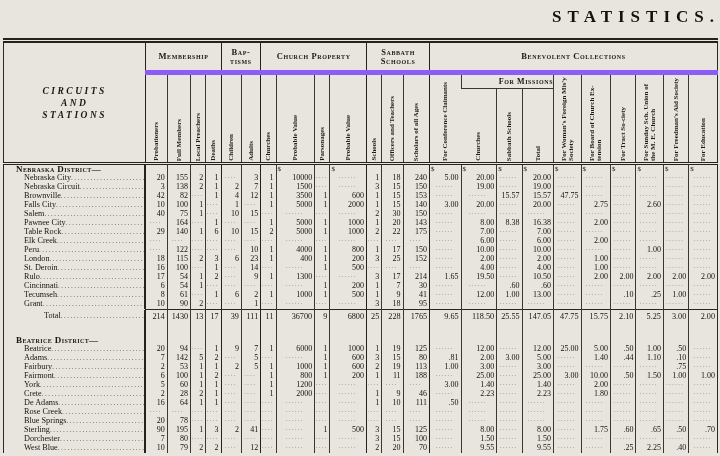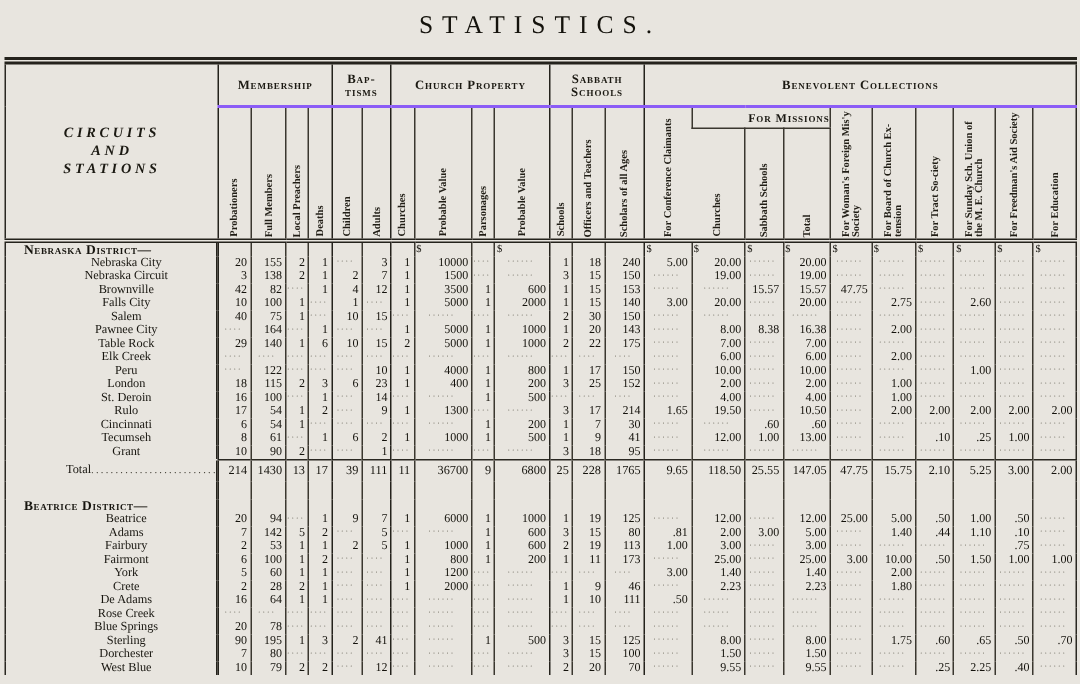--- a/index.html
+++ b/index.html
@@ -3,43 +3,43 @@
 <meta charset="utf-8">
 <style>
   html,body{margin:0;padding:0;}
   body{
     width:720px;height:456px;overflow:hidden;position:relative;
     background:#e8e5df;
     color:#17150f;
     font-family:"Liberation Serif", serif;
   }
   .page-title{
-    text-align:center;margin-top:7px;
-    font-size:17px;font-weight:normal;letter-spacing:6px;
+    text-align:right;margin-top:7px;
+    font-size:17px;font-weight:bold;letter-spacing:6px;
     color:#14120c;
   }
   .tablewrap{
     position:absolute;left:3px;right:2px;top:38px;bottom:0;
     border-top:5px double #24221c;
   }
   table{
     border-collapse:collapse;table-layout:fixed;width:100%;
     border-left:1.5px solid #2a2822;border-right:1.5px solid #2a2822;
   }
   th,td{padding:0;margin:0;overflow:hidden;}
   th{font-weight:bold;}
   
   th,td{border-left:1px solid #3a372f;}
   th:first-child,td:first-child{border-left:none;}
   .gs{border-left:1.6px solid #24221c;}
   .nc{border-right:1.8px solid #24221c;}
   
   thead th{vertical-align:middle;}
   .h1 th{height:27px;font-variant:small-caps;font-size:8.5px;letter-spacing:.6px;
-         border-bottom:2px solid #8b5cf6;text-align:center;line-height:9px;color:#1b1912;}
+         border-bottom:5px solid #8b5cf6;text-align:center;line-height:9px;color:#1b1912;}
   th.namehead{font-size:9.5px;letter-spacing:2.5px;line-height:12px;border-bottom:none;font-variant:normal;}
   th.subgrp{height:13px;font-variant:small-caps;font-size:8px;letter-spacing:.6px;
             border-bottom:1px solid #3a372f;text-align:right;}
   th.rot{vertical-align:bottom;border-bottom:3px double #24221c;}
   th.namehead{border-bottom:3px double #24221c;font-style:italic;}
   .h3 th.rot{border-bottom:3px double #24221c;}
   .vtx{
     writing-mode:vertical-rl;transform:rotate(180deg);
     margin:2px auto 1px auto;
     max-height:84px;
@@ -51,21 +51,21 @@
   tbody td{height:9px;font-size:8px;line-height:8.5px;white-space:nowrap;}
   td.c{text-align:right;padding-right:2px;color:#14120c;}
   td.e{position:relative;}
   td.e::after{content:"\00B7\00B7\00B7\00B7";color:#6b675c;font-size:6px;letter-spacing:1px;
               display:block;text-align:center;}
   td.e.m::after{content:"\00B7\00B7\00B7\00B7\00B7\00B7";}
   td.d{text-align:left;padding-left:1px;font-size:7px;color:#14120c;}
   td.nc{padding-left:2px;font-size:8.2px;margin-left:10px;}
   td.nc .nm{white-space:nowrap;}
   td.nc{display:flex;align-items:center;}
-  tr.row-station td.nc{padding-left:10px;flex-direction:column;}
+  tr.row-station td.nc{padding-left:10px;}
   tr.row-total td.nc{padding-left:30px;}
   td.nc .ld{flex:1;overflow:hidden;white-space:nowrap;color:#4f4c42;font-size:7px;letter-spacing:1.5px;}
   td.nc .ld::after{content:"....................................................";}
   tr.row-district td.nc{font-weight:bold;font-variant:small-caps;font-size:9px;letter-spacing:.4px;}
   tr.row-total td{height:14px;}
   tr.row-total td.c{border-top:1px solid #2a2822;font-size:8.2px;}
   tr.row-spacer td{height:12px;}
 </style>
 </head>
 <body>
@@ -832,21 +832,21 @@
           <td class="c">1</td>
           <td class="c">2</td>
           <td class="c gs e"></td>
           <td class="c e"></td>
           <td class="c gs">1</td>
           <td class="c m">800</td>
           <td class="c">1</td>
           <td class="c m">200</td>
           <td class="c gs">1</td>
           <td class="c">11</td>
-          <td class="c">173</td>
+          <td class="c">188</td>
           <td class="c m gs e"></td>
           <td class="c m">25.00</td>
           <td class="c m e"></td>
           <td class="c m">25.00</td>
           <td class="c m">3.00</td>
           <td class="c m">10.00</td>
           <td class="c m">.50</td>
           <td class="c m">1.50</td>
           <td class="c m">1.00</td>
           <td class="c m">1.00</td>

